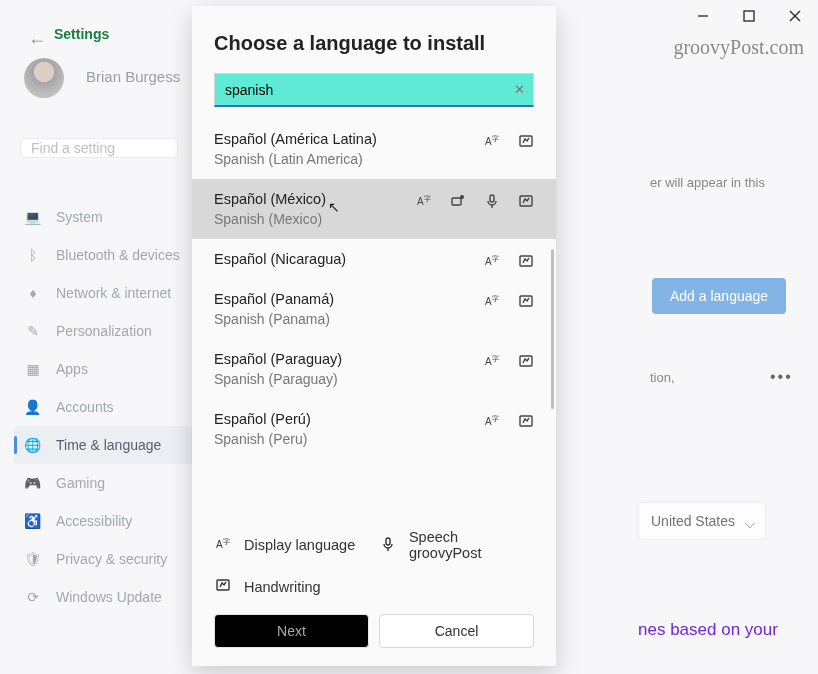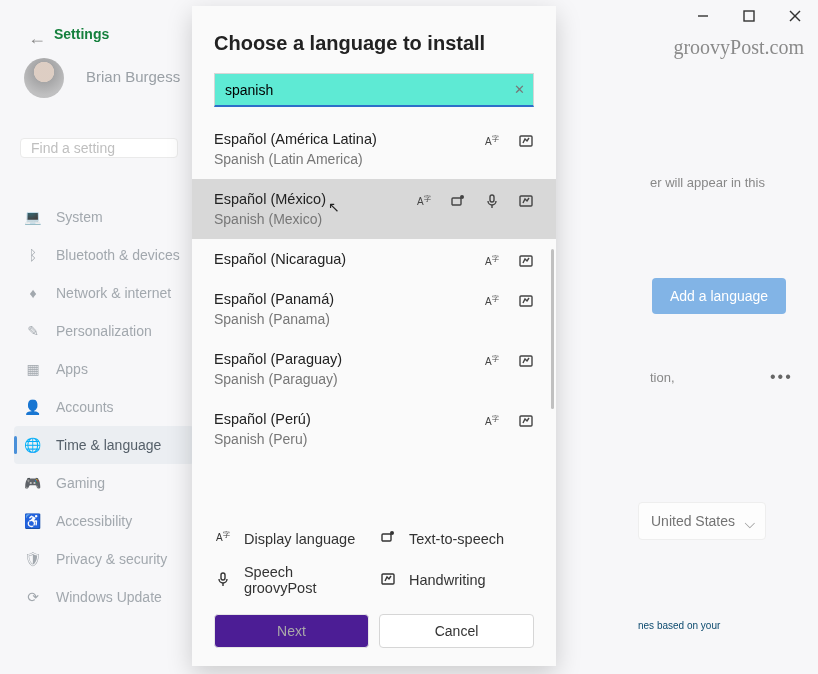--- a/index.html
+++ b/index.html
@@ -25,21 +25,21 @@
 .nav-icon { width: 18px; height: 18px; margin-right: 14px; display: inline-flex; align-items: center; justify-content: center; font-size: 14px; }
 
 
 .bg-text1 { position: absolute; top: 175px; left: 650px; color: #888; font-size: 13px; }
 .add-lang-btn { position: absolute; top: 278px; left: 652px; background: #82b4e6; color: #fff; border: none; border-radius: 4px; padding: 10px 18px; font-size: 14px; }
 .bg-text2 { position: absolute; top: 370px; left: 650px; color: #888; font-size: 13px; }
 .more-btn { position: absolute; top: 368px; left: 770px; color: #666; letter-spacing: 2px; }
 
 .lang-card { position: absolute; top: 502px; left: 638px; background: #fdfdfd; border: 1px solid #eee; border-radius: 4px; padding: 10px 30px 10px 12px; font-size: 14px; color: #737373; }
 .lang-card::after { content: "⌵"; position: absolute; right: 10px; top: 12px; color: #999; }
-.bg-text3 { position: absolute; top: 620px; left: 638px; color: #0c4a6e; font-size: 10px; }
+.bg-text3 { position: absolute; top: 620px; left: 638px; color: #6d28d9; font-size: 17px; }
 
 
 .dialog { position: absolute; top: 6px; left: 192px; width: 364px; height: 660px; background: #fafafa; box-shadow: 0 8px 24px rgba(0,0,0,0.18); z-index: 50; display: flex; flex-direction: column; }
 .dialog h2 { font-size: 20px; font-weight: 600; color: #222; padding: 26px 22px 18px; }
 .dialog-search-wrap { padding: 0 22px 4px; }
 .dialog-search { position: relative; background: #5eead4; border: 1px solid #d6d6d6; border-bottom: 2px solid #2d6fc9; height: 34px; display: flex; align-items: center; padding: 0 30px 0 10px; }
 .dialog-search input { border: none; outline: none; font-size: 14px; flex: 1; background: transparent; }
 .dialog-search .clear-x { position: absolute; right: 8px; color: #777; font-size: 13px; cursor: pointer; }
 
 .results { flex: 1; overflow: hidden; position: relative; margin-top: 8px; }
@@ -52,21 +52,21 @@
 .scroll-thumb { position: absolute; right: 2px; top: 130px; width: 3px; height: 160px; background: #c0c0c0; border-radius: 2px; }
 
 .cursor { position: absolute; left: 136px; top: 80px; font-size: 14px; color: #222; pointer-events: none; }
 
 .legend { display: grid; grid-template-columns: 1fr 1fr; padding: 16px 22px 6px; gap: 16px 10px; border-top: none; }
 .legend-item { display: flex; align-items: center; gap: 12px; font-size: 14.5px; color: #333; }
 .legend-item .li-icon { width: 18px; text-align: center; font-size: 15px; }
 
 .dialog-buttons { display: flex; gap: 10px; padding: 12px 22px 18px; }
 .dialog-buttons button { flex: 1; height: 34px; border-radius: 4px; font-size: 14px; }
-.next-btn { background: #4c1d95; border: 1px solid #e6e6e6; color: #a9a9a9; }
+.next-btn { background: #000000; border: 1px solid #e6e6e6; color: #a9a9a9; }
 .cancel-btn { background: #fff; border: 1px solid #d6d6d6; color: #333; }
 
 
 svg { width: 16px; height: 16px; stroke: currentColor; fill: none; stroke-width: 1.4; }
 </style>
 </head>
 <body>
 
 <div class="window-buttons">
   <div>
@@ -294,29 +294,20 @@
         <svg viewBox="0 0 16 16">
             <text x="1" y="12" font-size="10" fill="currentColor" stroke="none">A</text>
             <text x="8" y="8" font-size="7" fill="currentColor" stroke="none">字</text>
           </svg>
       </span>
       <span>Display language</span>
     </div>
     <div class="legend-item">
       <span class="li-icon">
         <svg viewBox="0 0 16 16">
-            <rect x="2" y="5" width="9" height="7" rx="1"></rect>
-            <circle cx="12" cy="4" r="2" fill="currentColor" stroke="none"></circle>
-          </svg>
-      </span>
-      <span>Text-to-speech</span>
-    </div>
-    <div class="legend-item">
-      <span class="li-icon">
-        <svg viewBox="0 0 16 16">
             <rect x="6" y="2" width="4" height="7" rx="2"></rect>
             <path d="M4 8a4 4 0 0 0 8 0"></path>
             <line x1="8" y1="12" x2="8" y2="15"></line>
           </svg>
       </span>
       <span>Speech groovyPost</span>
     </div>
     <div class="legend-item">
       <span class="li-icon">
         <svg viewBox="0 0 16 16">

